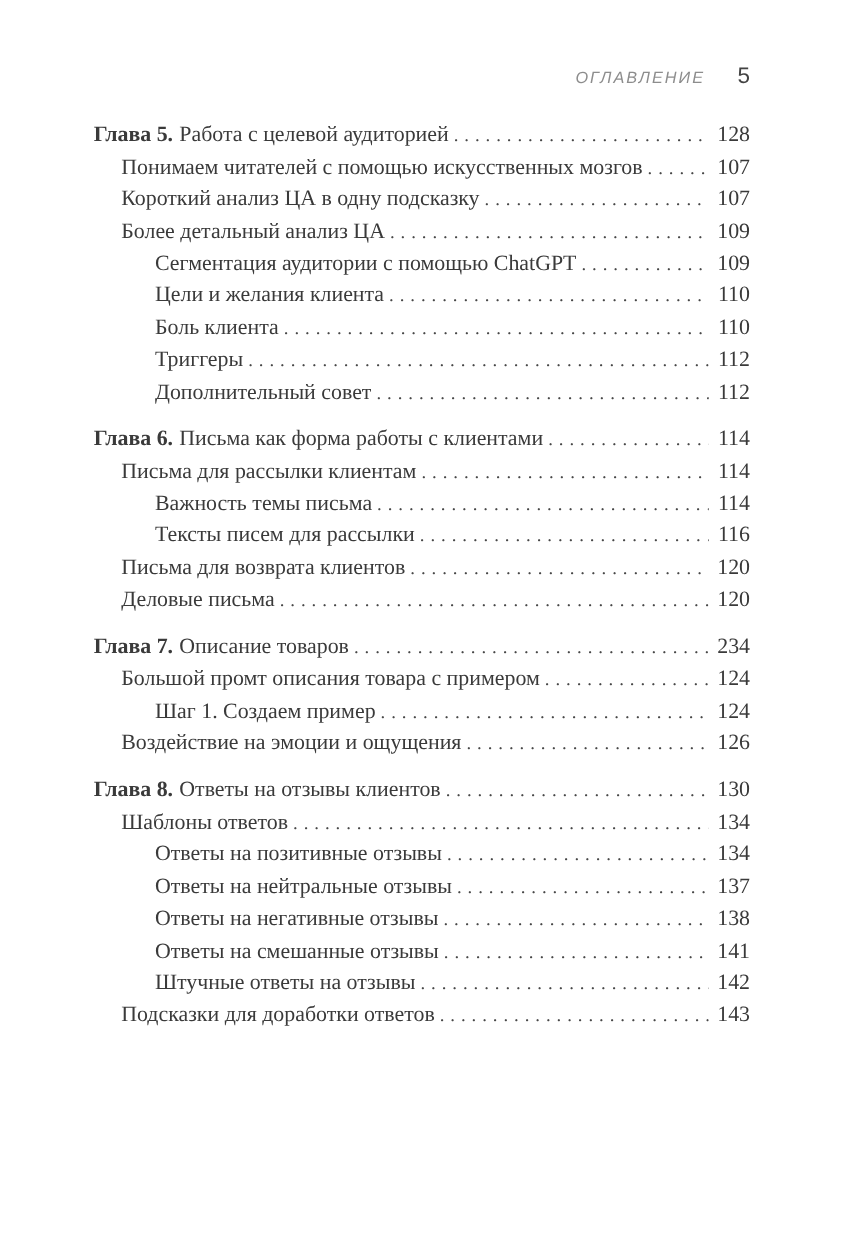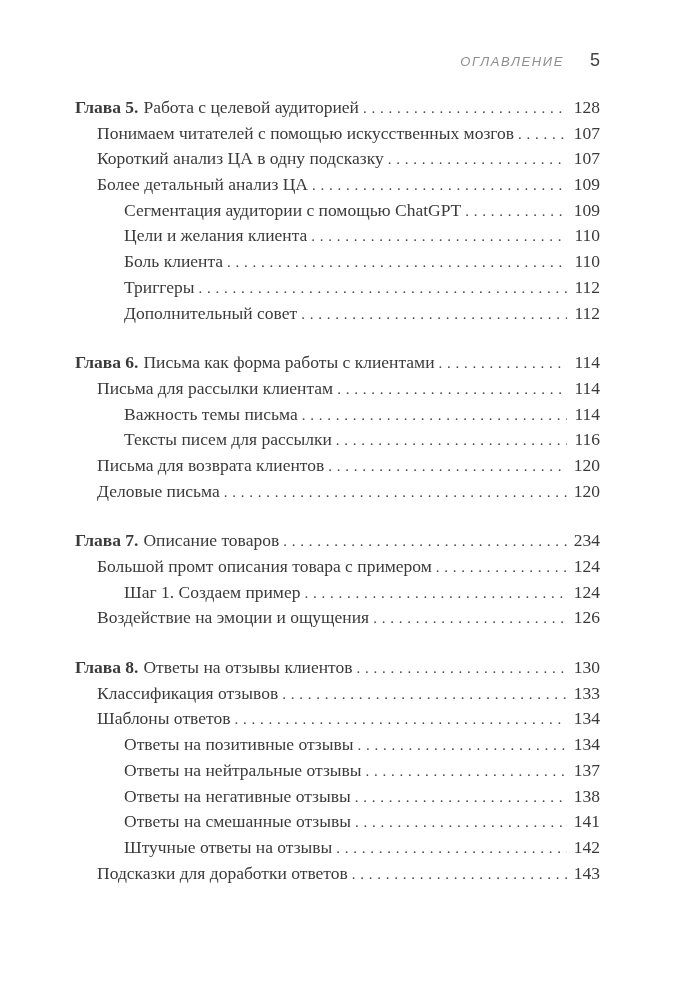--- a/index.html
+++ b/index.html
@@ -32,21 +32,21 @@
   .running-head .head-pagenum {
     font-size: 18px;
     color: #434343;
   }
   .toc {
     position: absolute;
     left: 75px;
     top: 95px;
     width: 525px;
   }
-  .toc-section { margin-top: 24px; }
+  .toc-section { margin-top: 12px; }
   .toc-section:first-child { margin-top: 0; }
   .entry {
     display: flex;
     align-items: baseline;
     height: 25.7px;
     font-size: 17.5px;
     line-height: 25.7px;
     white-space: nowrap;
   }
   .entry.level1 { padding-left: 22px; }
@@ -185,25 +185,20 @@
           <span class="pagenum">126</span>
         </div>
       </div>
       <div class="toc-section">
         <div class="entry level0">
           <span class="title"><span class="chapter-label">Глава 8.</span><span>Ответы на отзывы клиентов</span></span>
           <span class="leader"></span>
           <span class="pagenum">130</span>
         </div>
         <div class="entry level1">
-          <span class="title">Классификация отзывов</span>
-          <span class="leader"></span>
-          <span class="pagenum">133</span>
-        </div>
-        <div class="entry level1">
           <span class="title">Шаблоны ответов</span>
           <span class="leader"></span>
           <span class="pagenum">134</span>
         </div>
         <div class="entry level2">
           <span class="title">Ответы на позитивные отзывы</span>
           <span class="leader"></span>
           <span class="pagenum">134</span>
         </div>
         <div class="entry level2">

